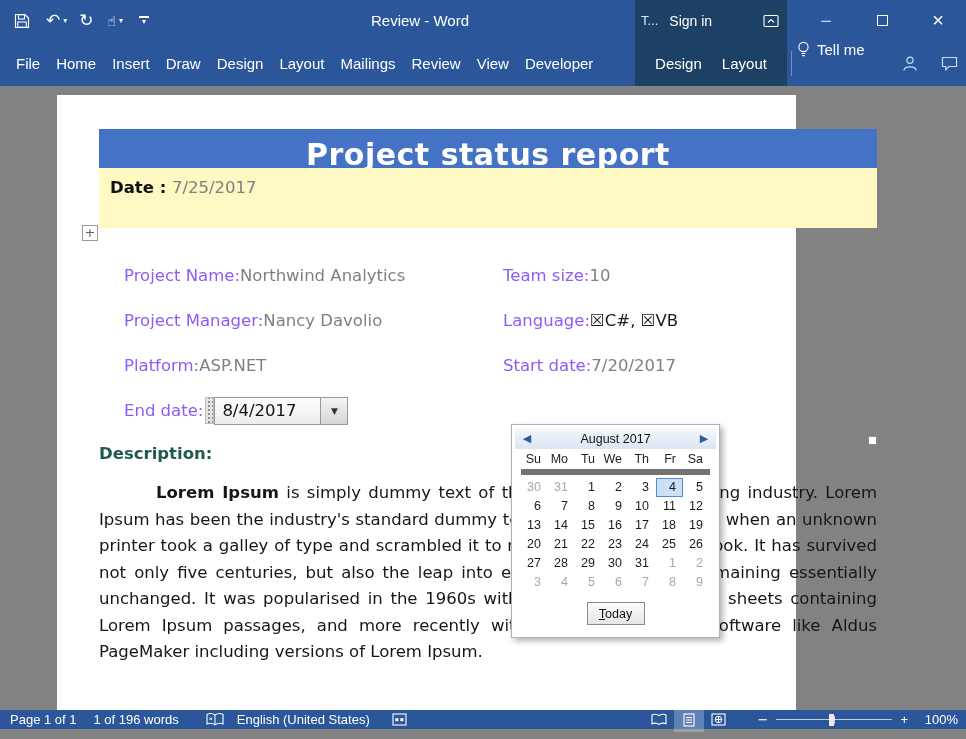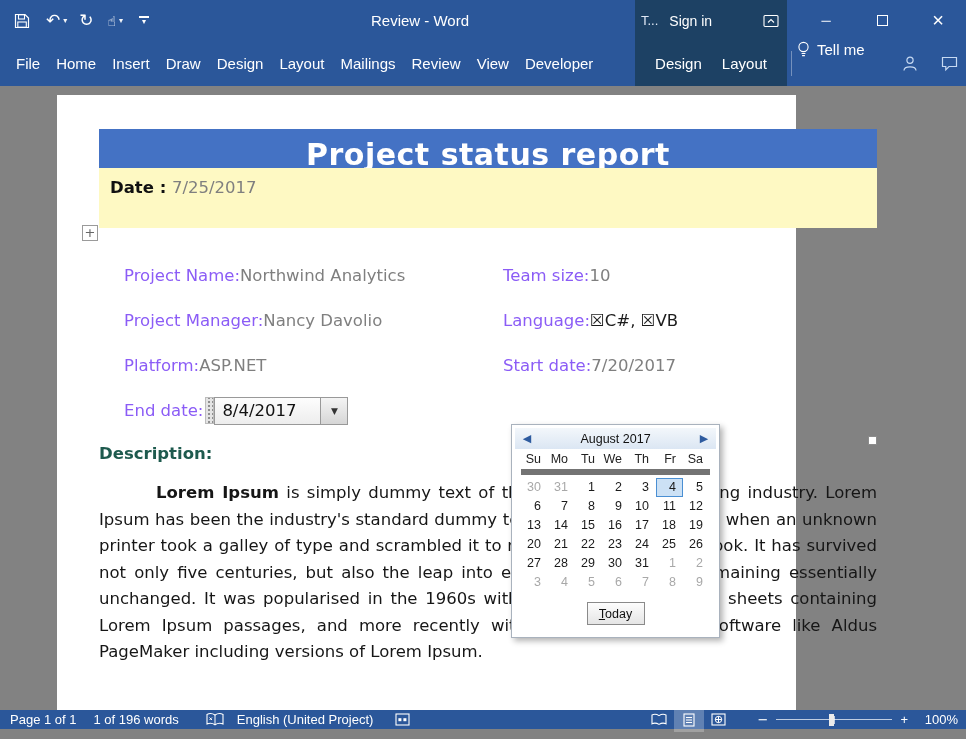--- a/index.html
+++ b/index.html
@@ -350,21 +350,21 @@
   <footer class="statusbar">
     <span class="sb-item sb-page">Page 1 of 1</span>
     <span class="sb-item sb-words">1 of 196 words</span>
     <span class="sb-item sb-proof">
       <svg width="18" height="15" viewBox="0 0 18 15">
           <path d="M1 2.4 C4 .9 7 1.7 9 3 C11 1.7 14 .9 17 2.4 V12 C14 10.6 11 11.4 9 12.8 C7 11.4 4 10.6 1 12 Z" fill="none" stroke="#fff" stroke-width="1.1"></path>
           <path d="M9 3 V12.8" stroke="#fff" stroke-width="1"></path>
           <path d="M3.5 5.5 l2.5 2.5 M6 5.5 L3.5 8" stroke="#fff" stroke-width="1"></path>
         </svg>
     </span>
-    <span class="sb-item sb-lang">English (United Project)</span>
+    <span class="sb-item sb-lang">English (United States)</span>
     <span class="sb-item sb-macro">
       <svg width="15" height="13" viewBox="0 0 15 13">
           <rect x="1" y="1" width="13" height="11" fill="none" stroke="#fff" stroke-width="1.1"></rect>
           <rect x="3.4" y="5.2" width="3" height="3" fill="#fff"></rect>
           <rect x="8.4" y="5.2" width="3" height="3" fill="#fff"></rect>
         </svg>
     </span>
 
     <span class="sb-right">
       <span class="view-btn">

